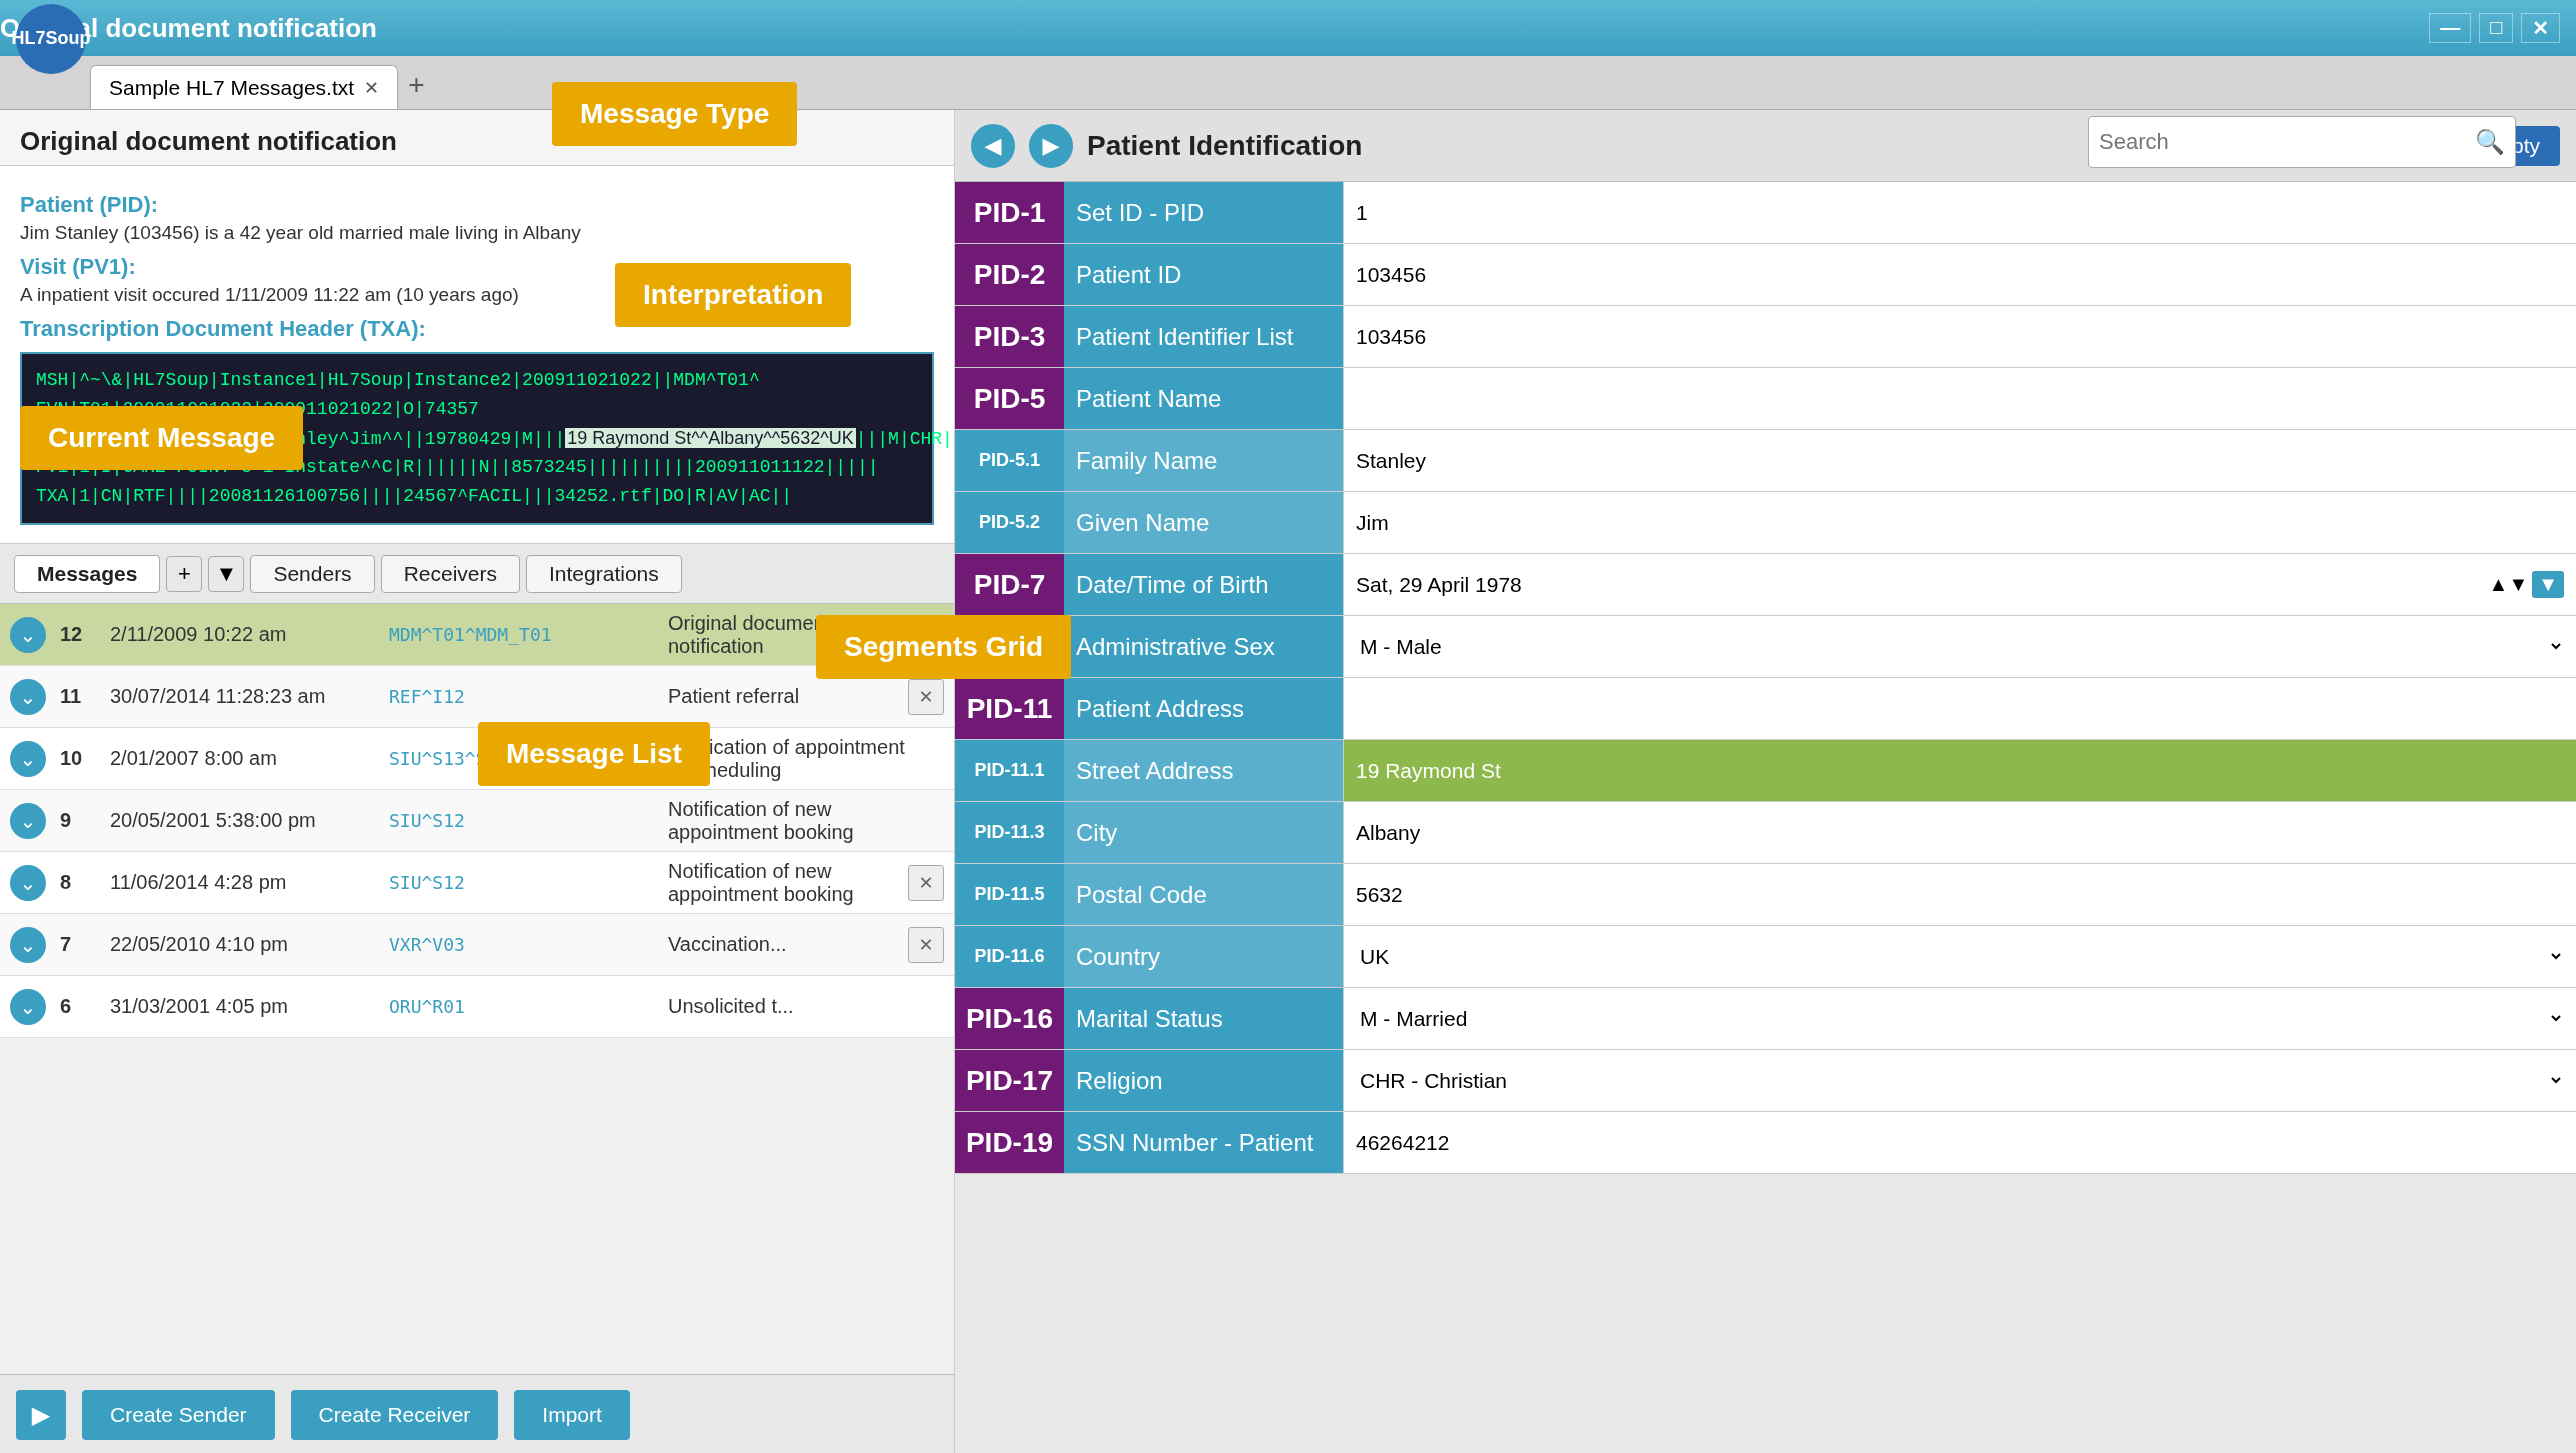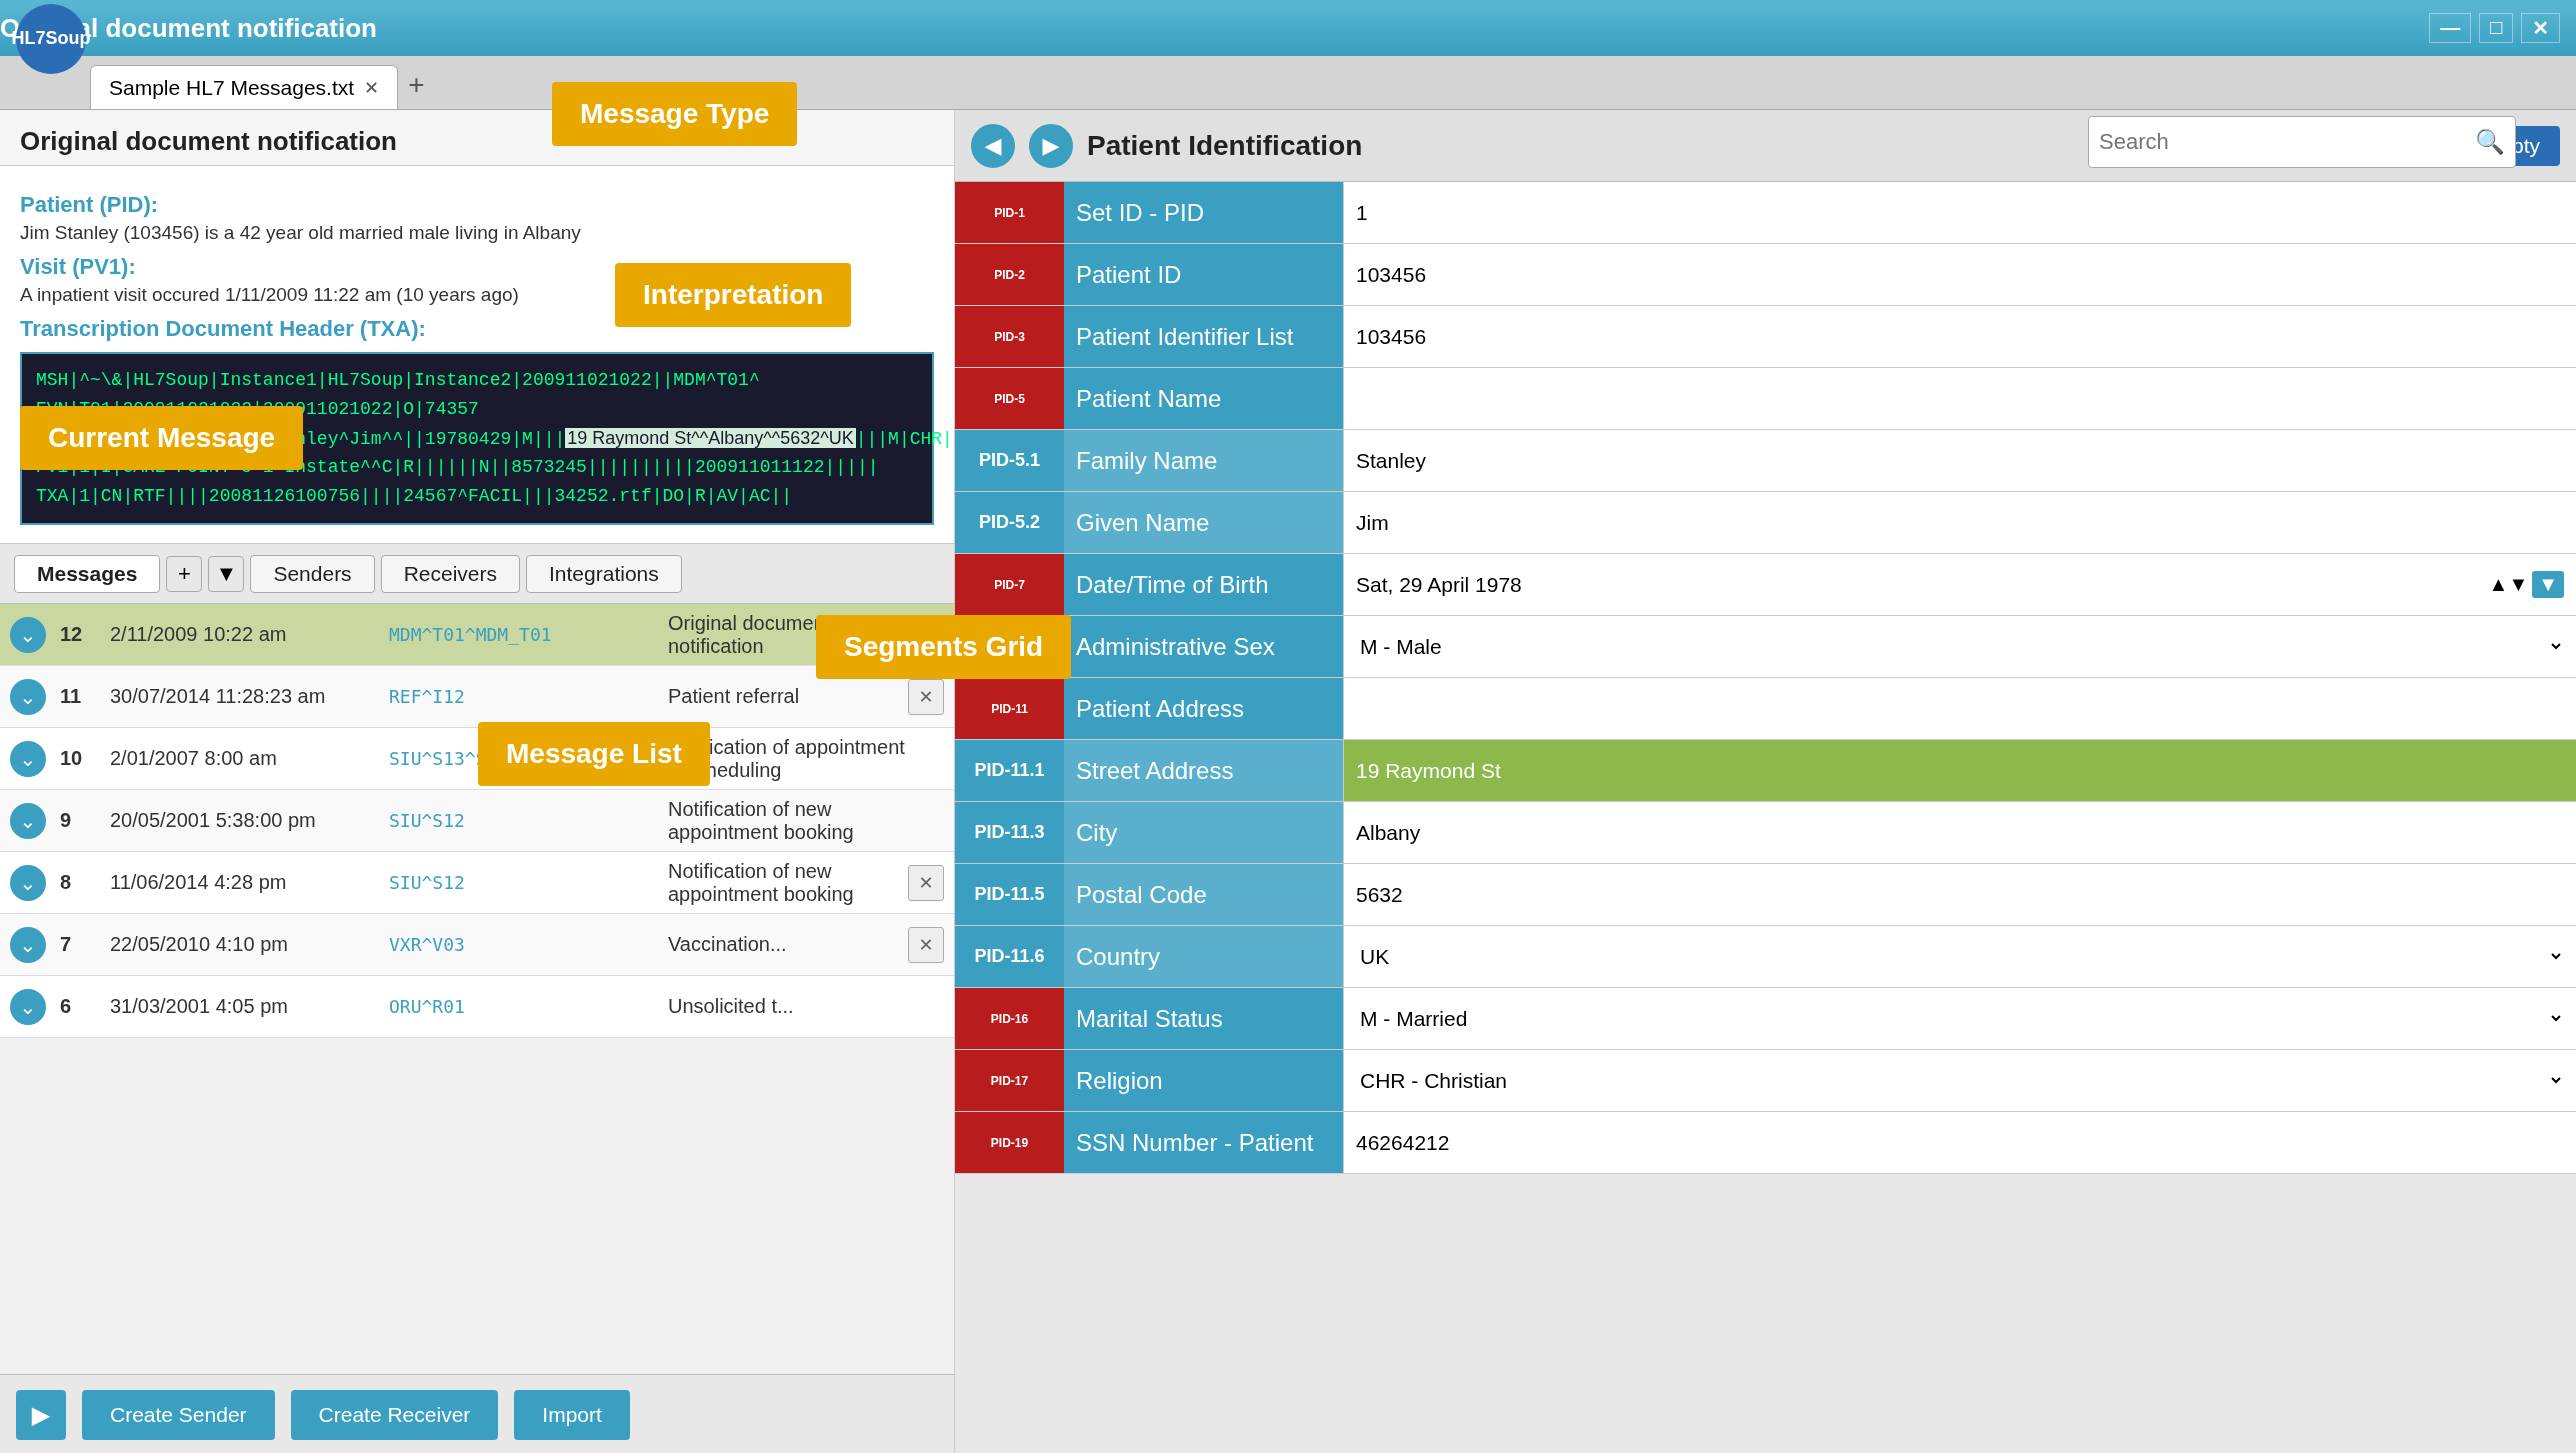--- a/index.html
+++ b/index.html
@@ -365,23 +365,23 @@
       background: #e8e8e8;
     }
     .seg-row {
       display: flex;
       align-items: stretch;
       border-bottom: 1px solid #ccc;
       min-height: 62px;
     }
     .seg-id {
       width: 109px;
-      background: #b91c1c;
-      color: white;
-      font-size: 12px;
+      background: #701a75;
+      color: white;
+      font-size: 28px;
       font-weight: bold;
       display: flex;
       align-items: center;
       justify-content: center;
       flex-shrink: 0;
       padding: 6px;
     }
     .seg-label {
       width: 279px;
       background: #3a9fc0;

